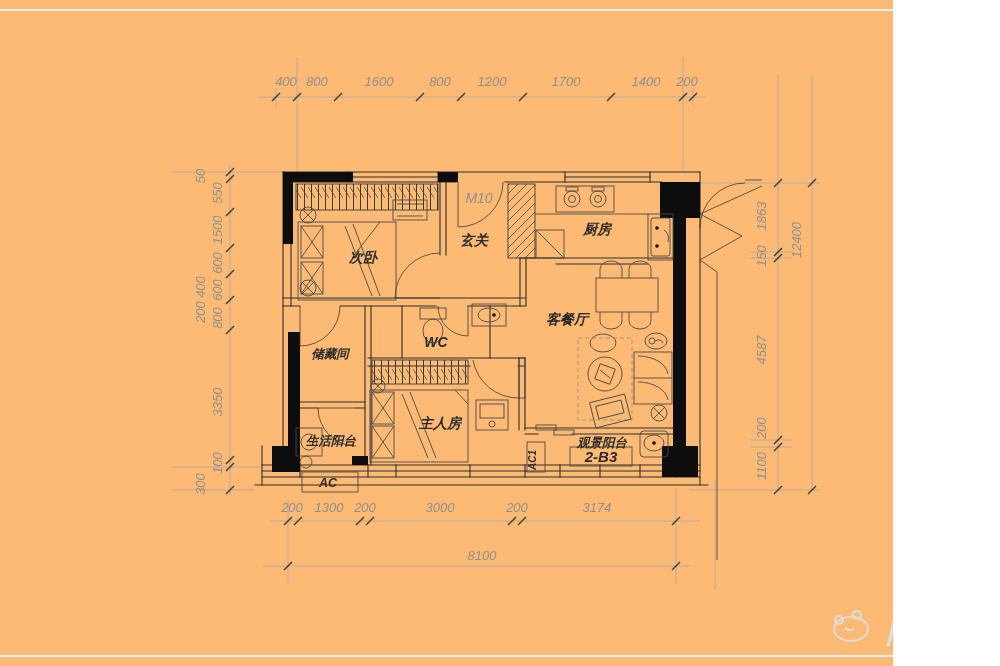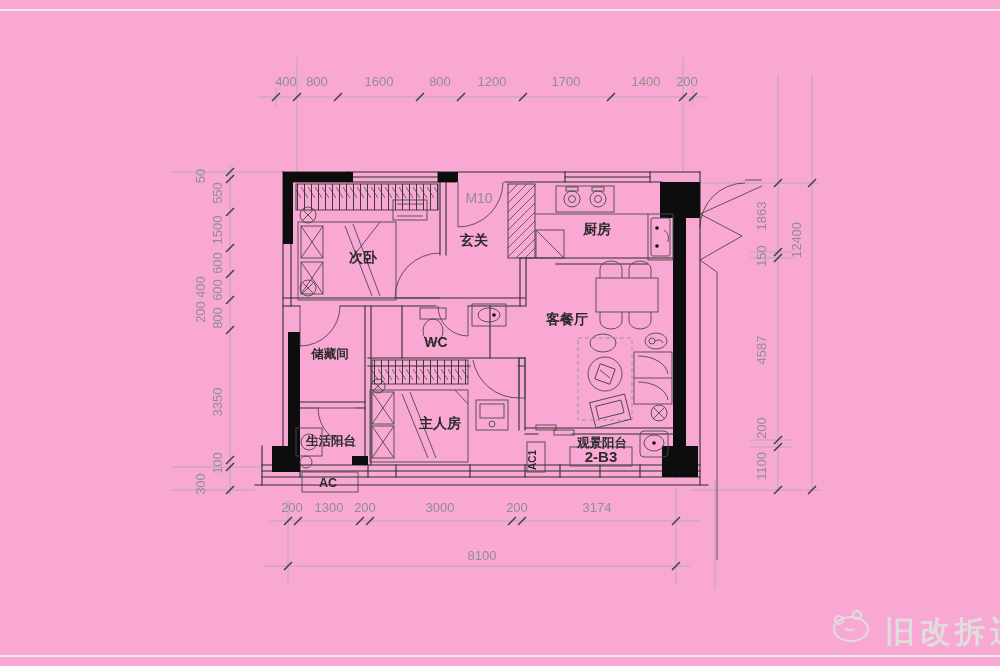--- a/index.html
+++ b/index.html
@@ -1,17 +1,17 @@
 <!DOCTYPE html>
 <html><head>
 <meta charset="utf-8">
 <style>
   html,body{margin:0;padding:0;background:#ffffff;}
-  #stage{position:relative;width:1000px;height:666px;background:#f9a8d4;overflow:hidden;
-         font-family:"Liberation Sans",sans-serif;}
+  #stage{position:relative;width:893px;height:666px;background:#fdba74;overflow:hidden;
+         font-family:"Liberation Sans",sans-serif;font-style:italic;}
   svg{position:absolute;left:0;top:0;}
   
   .w   {stroke:#2e2e2e;stroke-width:1.1;fill:none;stroke-linecap:square;}
   .w2  {stroke:#3a3a3a;stroke-width:0.8;fill:none;}
   .wb  {fill:#0d0d0d;stroke:none;}
   .f   {stroke:#4a4a4a;stroke-width:0.9;fill:none;}
   .ffill{fill:#0d0d0d;stroke:none;}
   .dim {stroke:#a8a8a8;stroke-width:0.8;fill:none;}
   .tick{stroke:#3d3d3d;stroke-width:1.5;fill:none;}
   .dash{stroke:#8a8a8a;stroke-width:0.8;fill:none;stroke-dasharray:4 3;}

